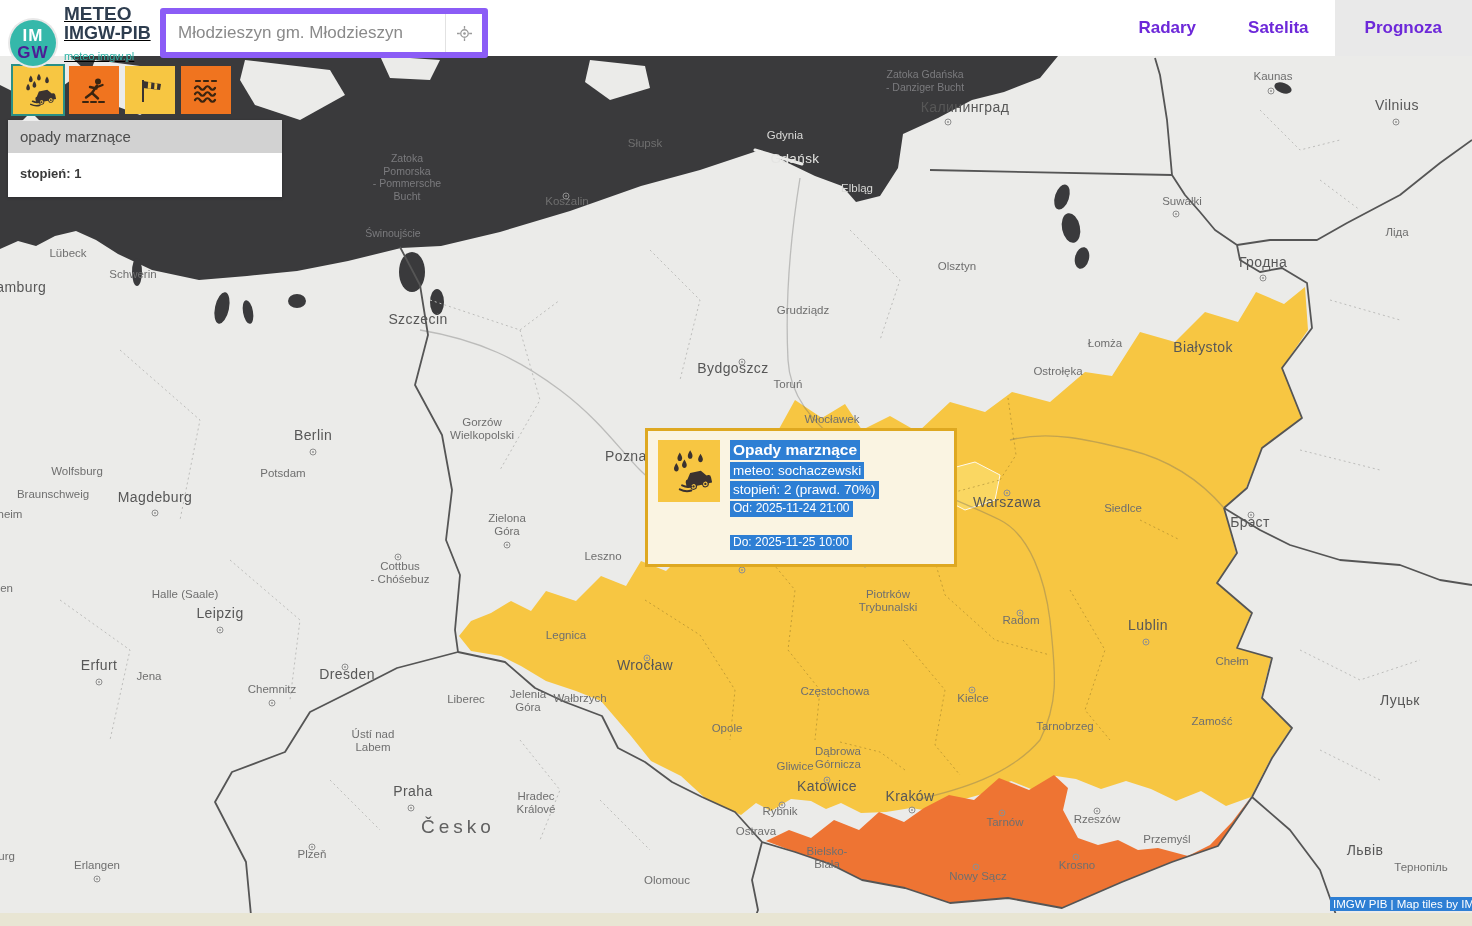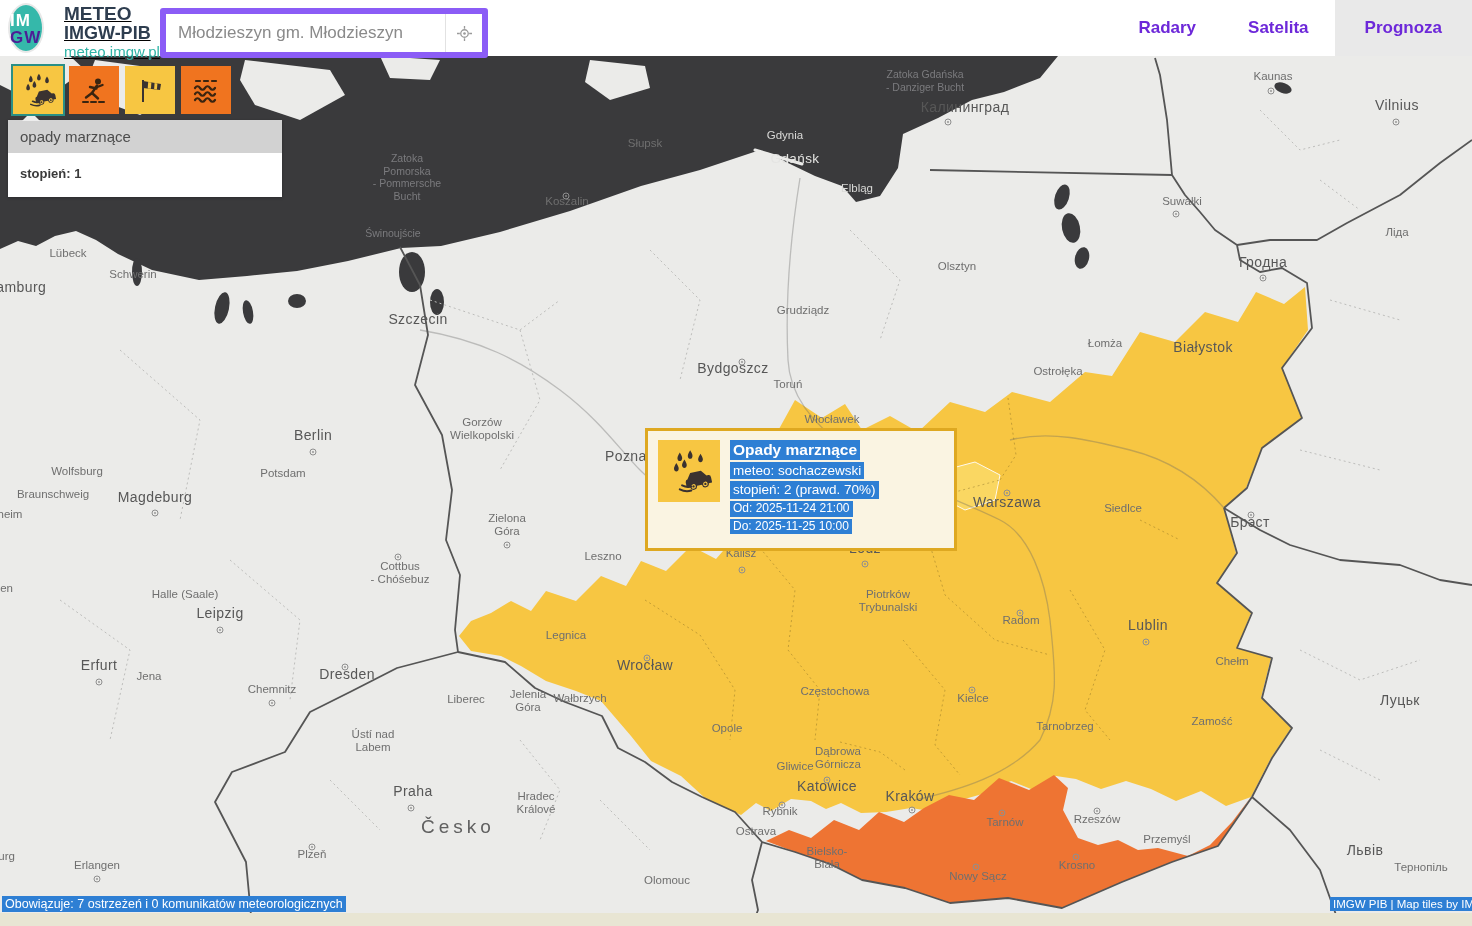--- a/index.html
+++ b/index.html
@@ -1,28 +1,28 @@
 <!DOCTYPE html>
 <html><head>
 <meta charset="utf-8">
 <style>
   html,body{margin:0;padding:0;background:#d7d7d5;}
   .page{position:relative;width:1472px;height:926px;overflow:hidden;
         font-family:"Liberation Sans",sans-serif;background:#ebebe9;}
 
   
   .topbar{position:absolute;top:0;left:0;width:1472px;height:56px;background:#ffffff;z-index:40;}
-  .logo{position:absolute;left:10px;top:5px;width:32px;height:46px;border-radius:50%;
-        background:#35b8aa;color:#fff;text-align:left;line-height:1;box-shadow:0 0 0 2px #e8e8e8;}
+  .logo{position:absolute;left:10px;top:20px;width:46px;height:46px;border-radius:50%;
+        background:#35b8aa;color:#fff;text-align:center;line-height:1;box-shadow:0 0 0 2px #e8e8e8;}
   .logo .l1{font-weight:bold;font-size:17px;padding-top:7px;letter-spacing:1px;}
   .logo .l2{font-weight:bold;font-size:17px;color:#4c1d95;letter-spacing:1px;}
   .brand{position:absolute;left:64px;top:4px;line-height:1.05;text-decoration:underline;}
   .brand .b1{font-size:19px;font-weight:bold;color:#2e3d4f;}
   .brand .b2{font-size:18px;font-weight:bold;color:#2e3d4f;}
-  .brand .b3{font-size:15px;color:#2fb3a6;margin-top:1px;}
+  .brand .b3{font-size:11px;color:#2fb3a6;margin-top:8px;}
   .searchbox{position:absolute;left:160px;top:8px;width:316px;height:38px;border:6px solid #8b5cf6;
              border-radius:3px;background:#fff;display:flex;align-items:center;}
   .searchbox input{flex:1;border:0;outline:none;font-size:17px;color:#8a8a8a;padding:0 12px;
                    font-family:"Liberation Sans",sans-serif;background:transparent;}
   .search-loc{width:36px;height:100%;border-left:1px solid #e2e2e2;display:flex;align-items:center;justify-content:center;}
   .nav{position:absolute;right:0;top:0;height:56px;display:flex;align-items:stretch;}
   .nav-item{display:flex;align-items:center;padding:0 26px;font-size:17px;font-weight:bold;color:#6d28d9;cursor:pointer;}
   .nav-item.active{background:#e9e9e9;padding:0 30px;}
 
   
@@ -430,26 +430,23 @@
     <div class="p-icon">
       <svg width="46" height="46">
           <use href="#ic-freezing" width="46" height="46"></use>
         </svg>
     </div>
     <div class="p-txt">
       <div><span class="sel p-title">Opady marznące</span></div>
       <div><span class="sel">meteo: sochaczewski</span></div>
       <div><span class="sel">stopień: 2 (prawd. 70%)</span></div>
       <div class="p-dates"><span class="sel">Od: 2025-11-24 21:00</span></div>
-      <div class="p-dates" style="margin-top:0;"><span class="sel">Do: 2025-11-25 10:00</span></div>
+      <div class="p-dates" style="margin-top:16px;"><span class="sel">Do: 2025-11-25 10:00</span></div>
     </div>
   </div>
   <div class="popup-tab"></div>
 
   <div class="beige-strip"></div>
-  <div class="status-left">
-    <span class="sel">Obowiązuje: 7 ostrzeżeń i 0 komunikatów meteorologicznych</span>
-  </div>
   <div class="status-right">
     <span class="sel">IMGW PIB | Map tiles by IMG</span>
   </div>
 
 </div>
 
 </body></html>

